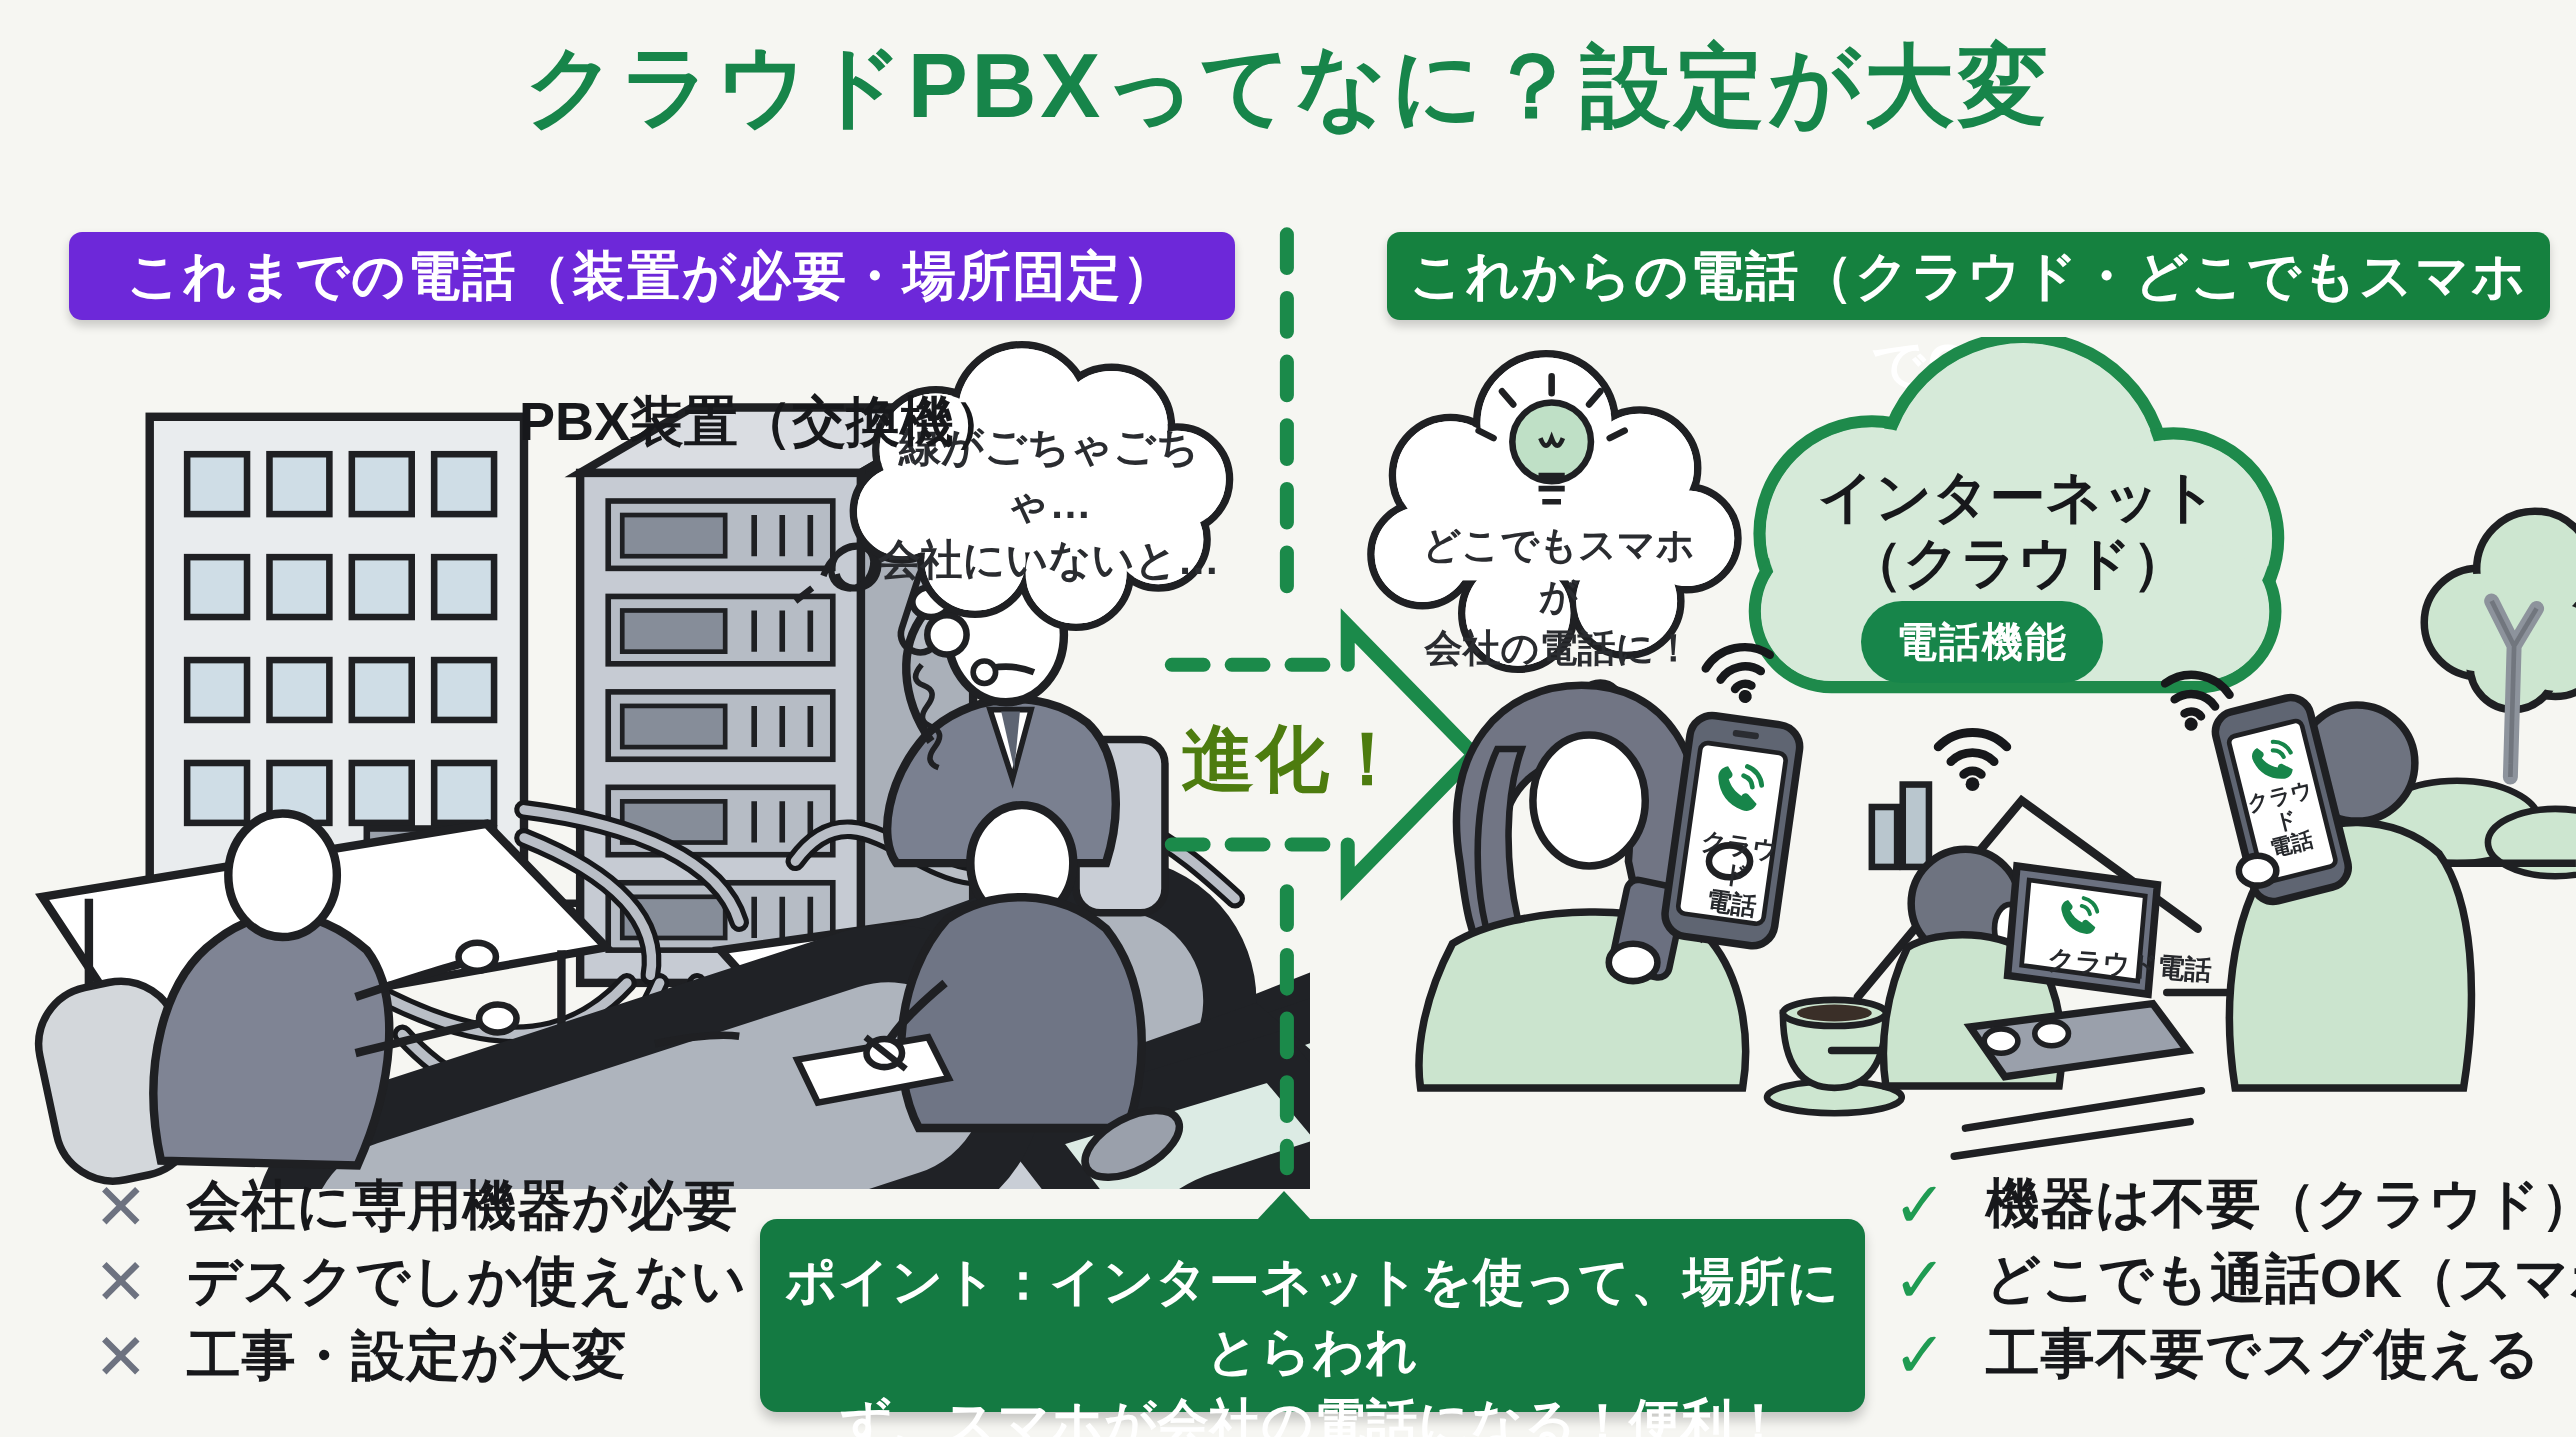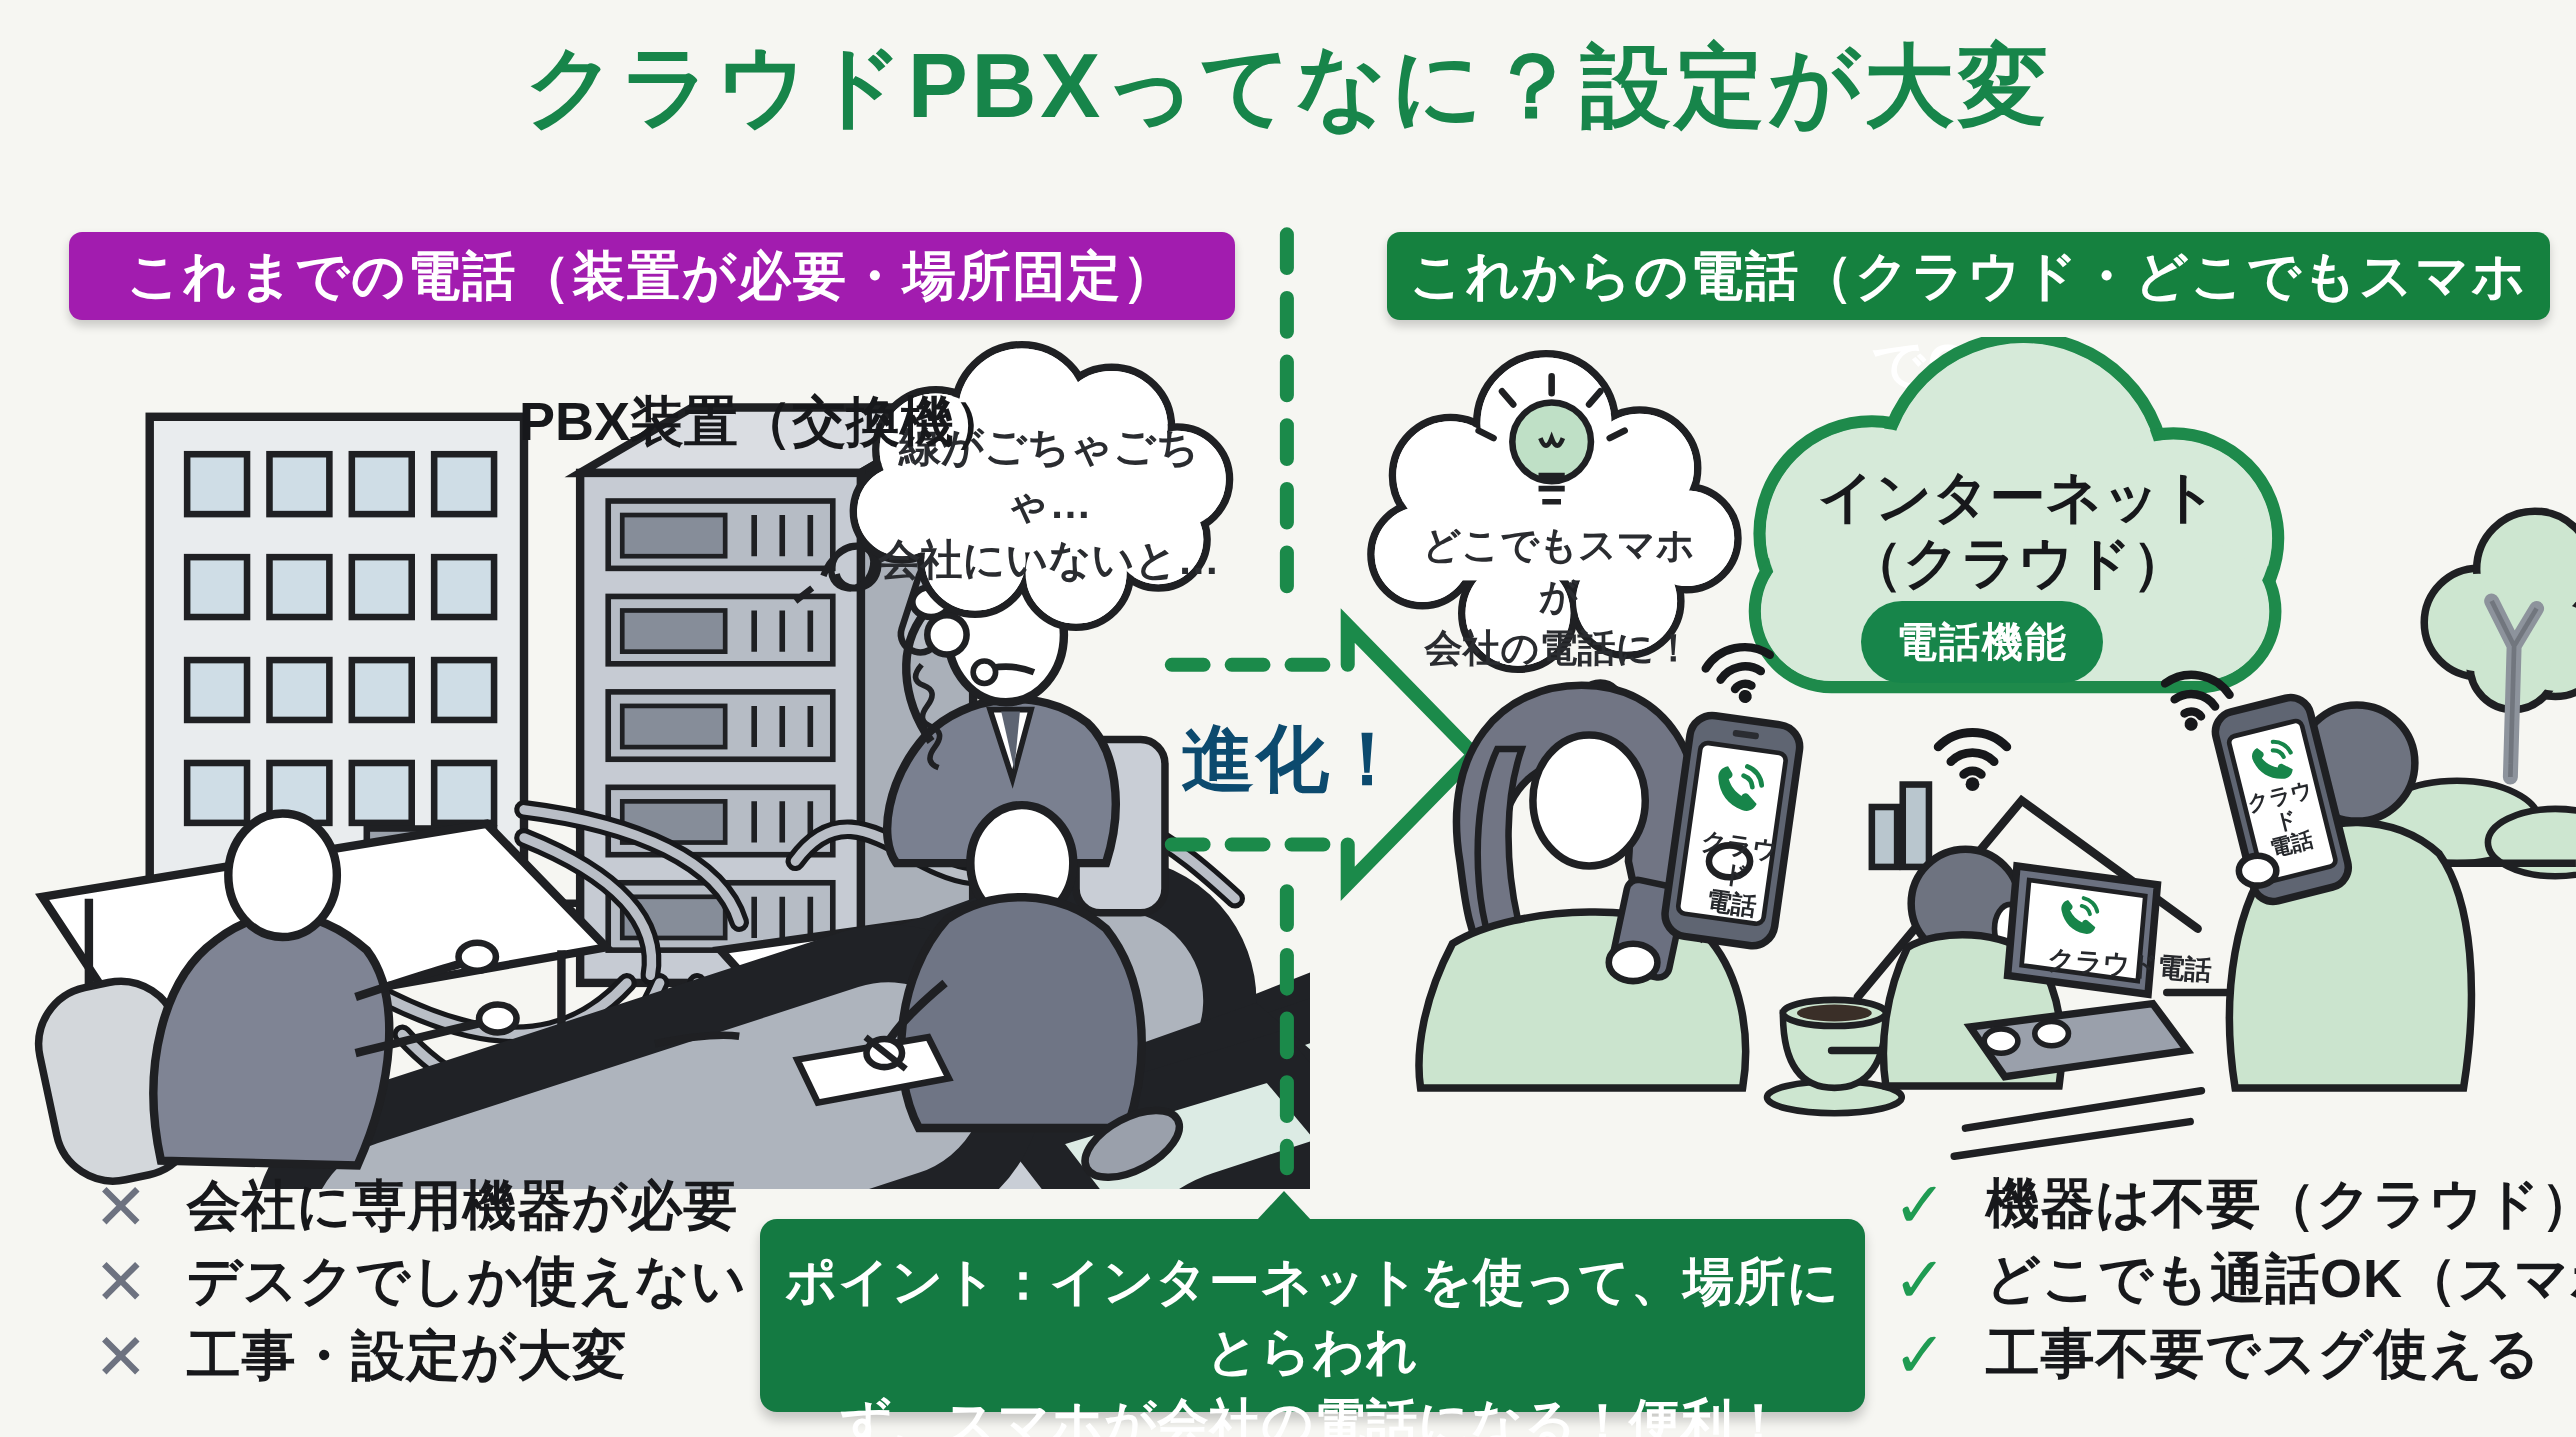--- a/index.html
+++ b/index.html
@@ -12,30 +12,30 @@
   .abs{position:absolute;}
   .page-title{
     left:0;top:26px;width:2576px;text-align:center;
     font-size:90px;font-weight:900;color:#17854a;letter-spacing:3.7px;
   }
   .sec-header{
     height:88px;line-height:88px;border-radius:13px;text-align:center;
     color:#ffffff;font-size:53px;font-weight:900;letter-spacing:1.9px;
     box-shadow:0 5.6px 9.4px rgba(0,0,0,.18);
   }
-  .hdr-old{left:69px;top:232px;width:1166px;background:#a21caf;}
+  .hdr-old{left:69px;top:232px;width:1166px;background:#6d28d9;}
   .hdr-new{left:1387px;top:232px;width:1163px;background:#15813f;}
   .pbx-label{left:431px;top:386px;width:665px;text-align:center;font-size:54px;font-weight:900;color:#17181b;}
   .bubble-text{text-align:center;font-weight:900;color:#2a2c30;line-height:1.35;}
   .cloud-text{left:1760px;top:464px;width:515px;text-align:center;font-weight:900;font-size:56px;line-height:1.18;color:#17181b;}
   .cloud-badge{
     left:1861px;top:601px;width:242px;height:82px;line-height:82px;border-radius:43px;
     background:#17854a;color:#fff;text-align:center;font-size:41px;font-weight:900;letter-spacing:1.9px;
   }
-  .evolve-label{left:1172px;top:711px;width:243px;text-align:center;font-size:73px;font-weight:900;color:#0c4a6e;letter-spacing:1.9px;}
+  .evolve-label{left:1172px;top:711px;width:243px;text-align:center;font-size:73px;font-weight:900;color:#4d7c0f;letter-spacing:1.9px;}
   .screen-label{position:absolute;text-align:center;font-weight:900;color:#26282c;line-height:1.15;}
   .point-box{
     left:760px;top:1219px;width:1105px;height:193px;background:#147a42;border-radius:17px;
     box-shadow:0 7.5px 11.2px rgba(0,0,0,.2);
   }
   .point-box .txt{
     position:absolute;left:0;top:28px;width:100%;text-align:center;color:#fff;
     font-size:51px;font-weight:900;line-height:1.38;letter-spacing:0.9px;
   }
   .point-pointer{

